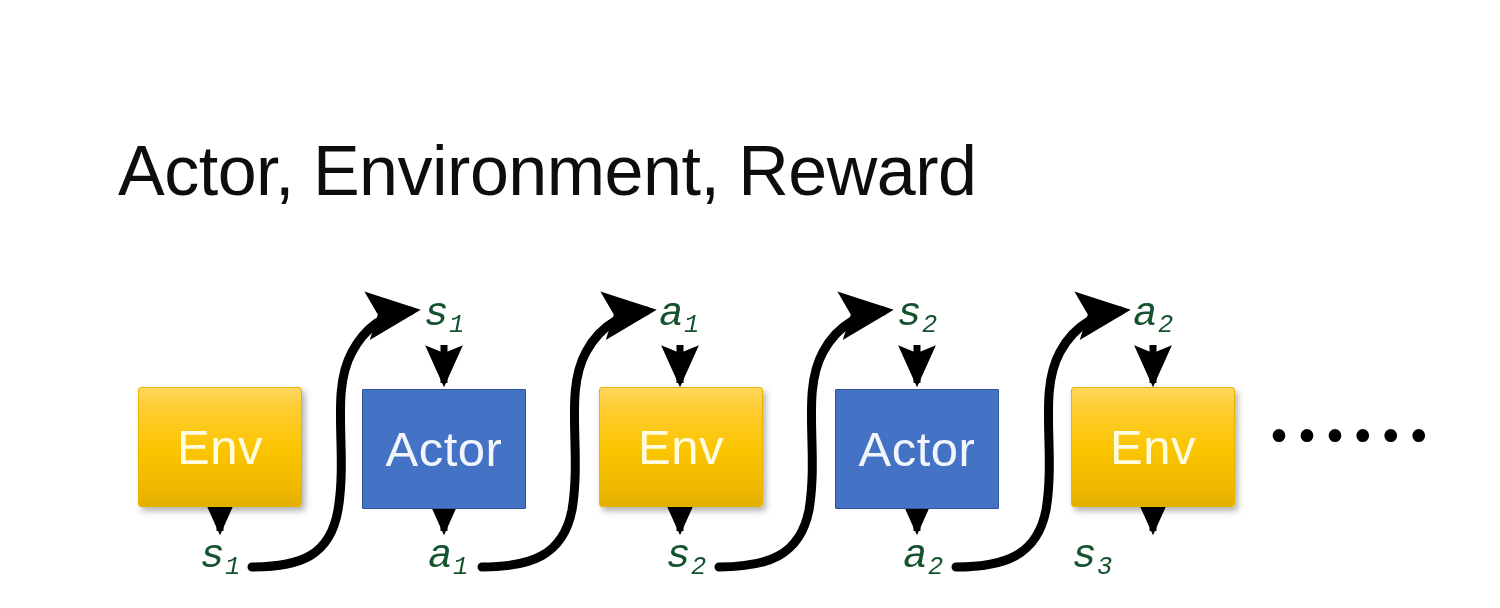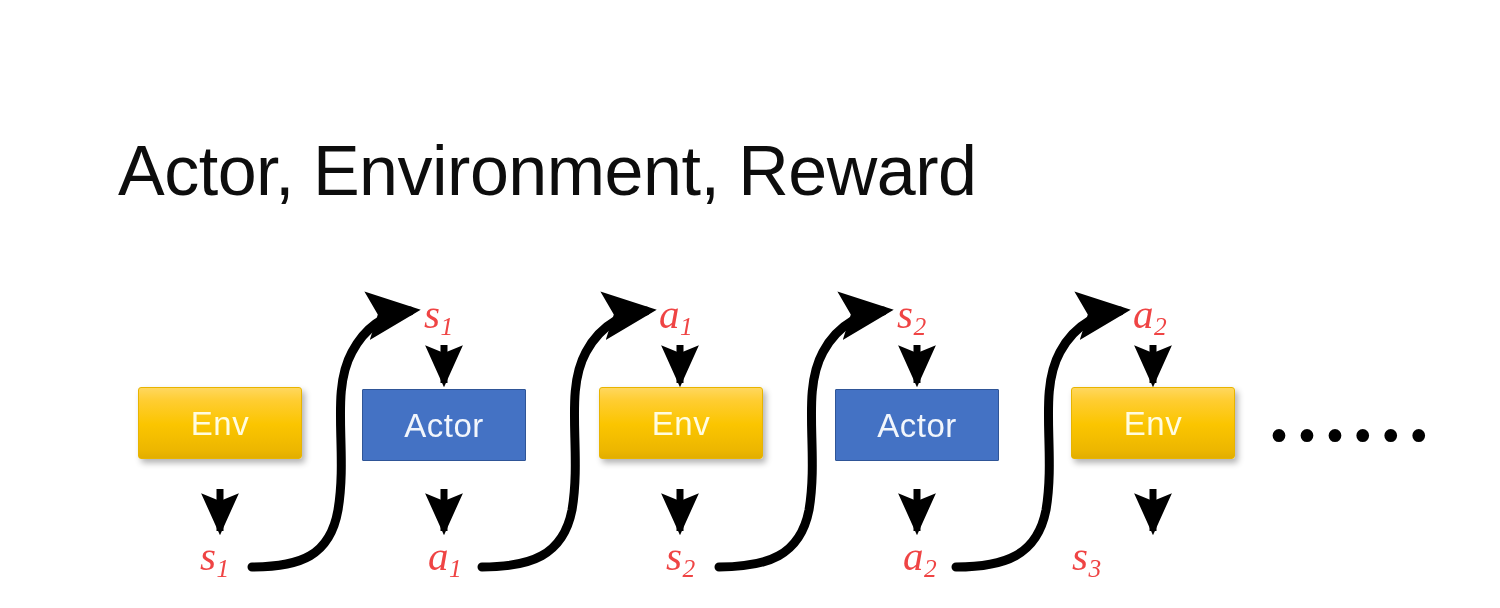--- a/index.html
+++ b/index.html
@@ -44,28 +44,28 @@
     top: 0;
     width: 1500px;
     height: 608px;
     pointer-events: none;
   }
 
   
   .node {
     position: absolute;
     width: 164px;
-    height: 72px;
+    height: 120px;
     box-sizing: border-box;
     display: flex;
     align-items: center;
     justify-content: center;
     font-family: "Liberation Sans", sans-serif;
     font-weight: 400;
-    font-size: 33px;
+    font-size: 49px;
     line-height: 1;
     letter-spacing: 0.5px;
   }
   .node-env {
     background: linear-gradient(to bottom,
                 #ffd75e 0%,
                 #ffcd31 18%,
                 #fbc500 52%,
                 #edb700 88%,
                 #e2ae00 100%);
@@ -77,25 +77,25 @@
   .node-actor {
     background: #4472c4;
     color: #f2f6fc;
     border: 1px solid #2f5597;
     border-radius: 1px;
   }
 
   
   .mathlabel {
     position: absolute;
-    font-family: Liberation Serif, serif;
+    font-family: Liberation Mono, monospace;
     font-style: italic;
     font-size: 41px;
     line-height: 1;
-    color: #ef4444;
+    color: #14532d;
     white-space: nowrap;
   }
   .mathlabel sub {
     font-size: 0.62em;
     font-style: italic;
     vertical-align: baseline;
     position: relative;
     top: 0.28em;
     left: 0.02em;
   }

